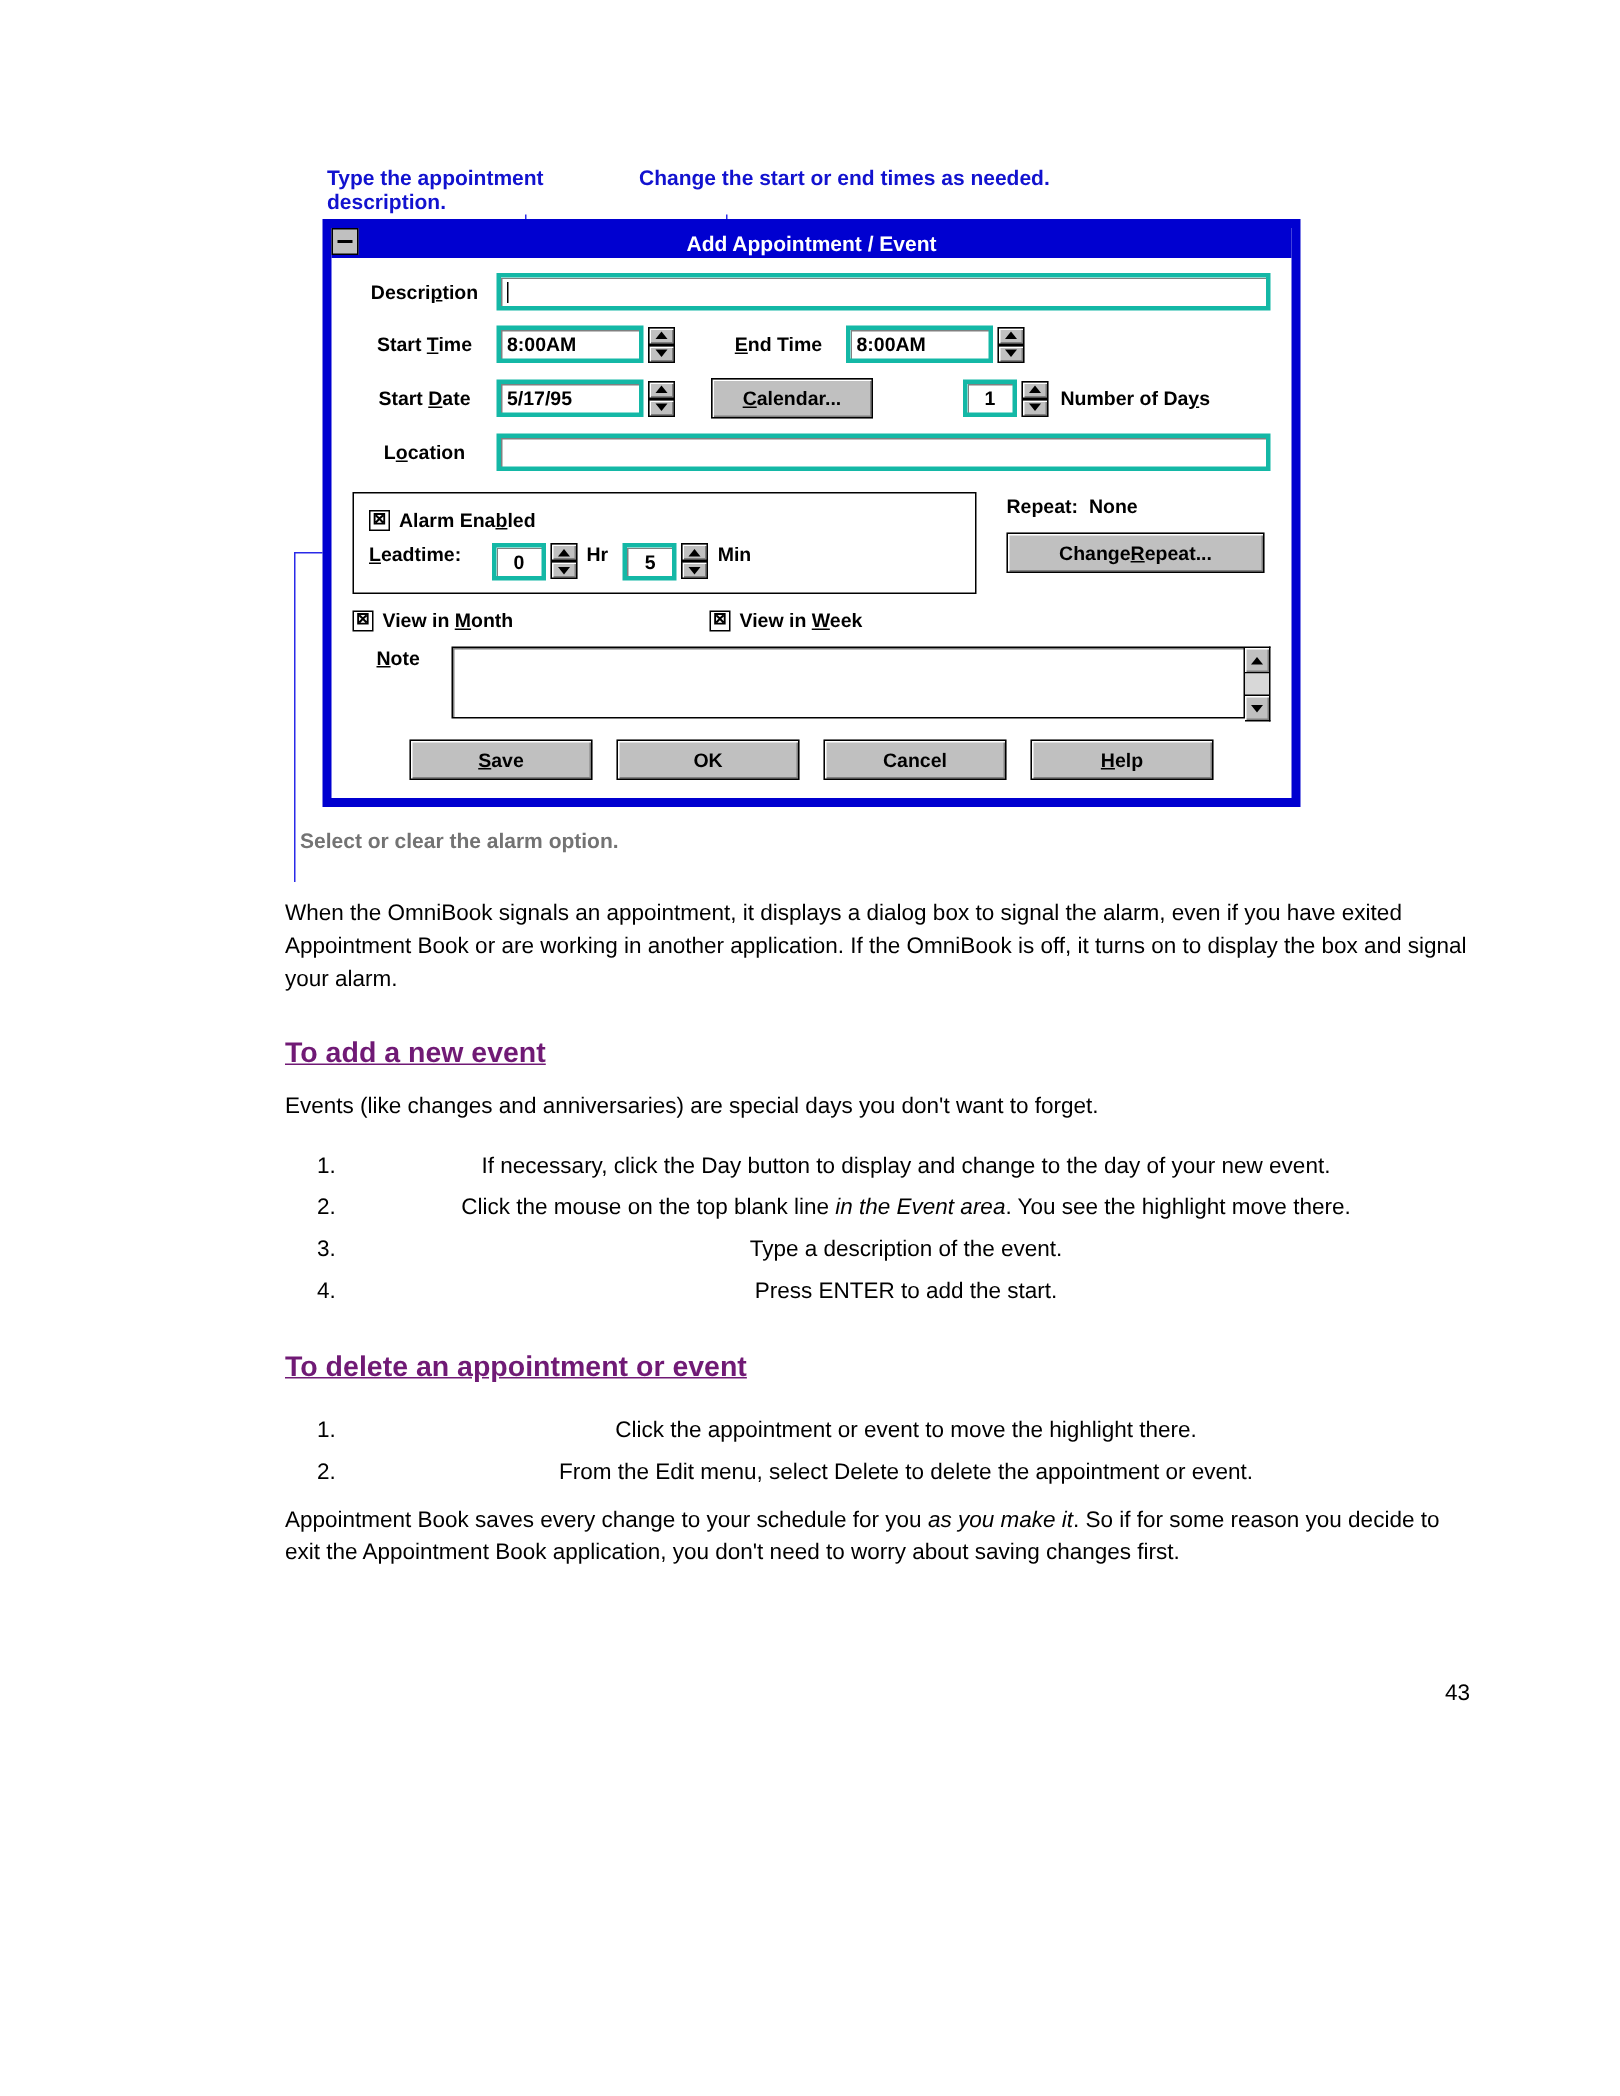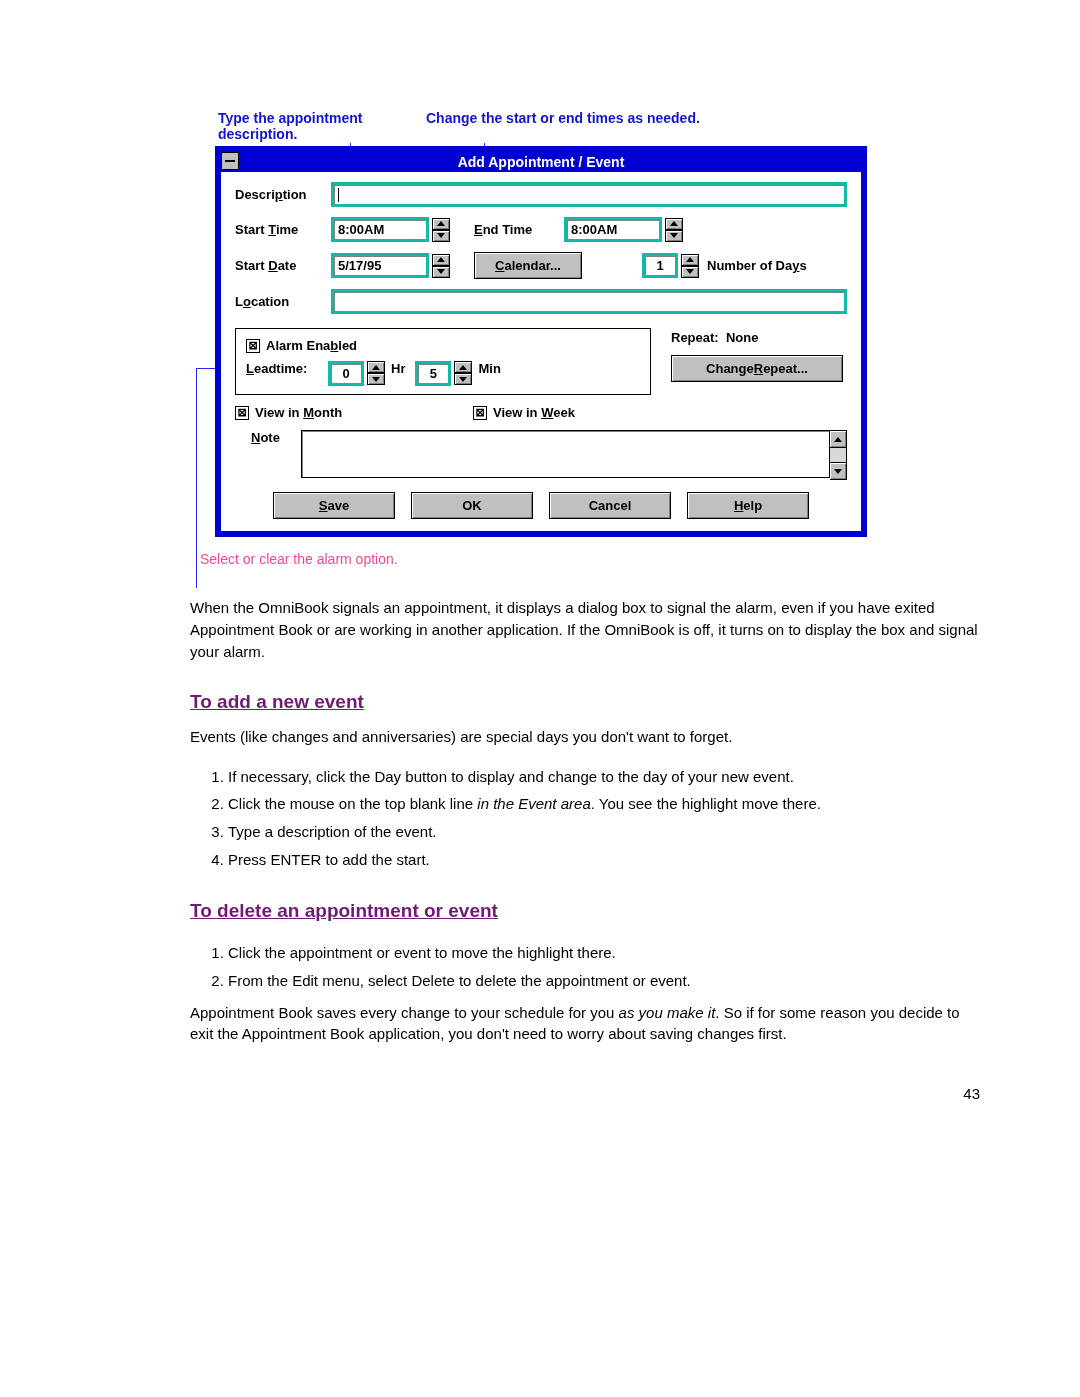--- a/index.html
+++ b/index.html
@@ -69,21 +69,21 @@
   }
   .sysbox .dash { width: 10px; height: 2px; background: #000; }
 
   .dlg-body {
     padding: 10px 14px 12px 14px;
     font-family: Arial, Helvetica, sans-serif;
     font-size: 13px;
     font-weight: bold;
   }
 
-  .row { display: flex; align-items: center; margin-bottom: 10px; }
+  .row { display: flex; align-items: center; margin-bottom: 10px; text-align: center; }
   .row .lbl { width: 96px; flex-shrink: 0; }
   .u { text-decoration: underline; }
 
   .sunken {
     border: 3px solid #14b8a6;
     background: #fff;
     box-shadow: inset 1px 1px 0 #808080, inset -1px -1px 0 #fff;
     height: 19px;
     padding: 0 4px;
     display: inline-flex;
@@ -177,36 +177,36 @@
   .scrollbar .sb:last-child { border-bottom: none; border-top: 1px solid #000; }
 
   .button-row {
     display: flex; justify-content: space-around; margin-top: 12px;
     padding: 0 30px;
   }
   .button-row .btn { width: 100px; justify-content: center; }
 
   
   .callout-bottom {
-    color: #ec4899; font-weight: normal; font-size: 14px;
+    color: #737373; font-weight: bold; font-size: 14px;
     margin: 14px 0 0 10px;
   }
 
   
   .body-text { margin: 30px 0 0 0; line-height: 1.45; }
   .body-text p { margin: 10px 0; }
   h3.section {
     color: #701a75; font-size: 19px; font-weight: bold;
     margin: 26px 0 10px 0;
     text-decoration: underline;
   }
-  ol { margin: 18px 0 6px 20px; padding-left: 18px; }
+  ol { margin: 18px 0 6px 20px; padding-left: 18px; text-align: center; }
   ol li { margin: 6px 0; line-height: 1.45; }
   .italic { font-style: italic; }
-  .pagenum { text-align: right; margin-top: 40px; font-size: 15px; }
+  .pagenum { text-align: right; margin-top: 74px; font-size: 15px; }
 </style>
 </head>
 <body>
 
 <div class="page">
 
   <div class="callouts-top">
     <div class="c1">Type the appointment description.</div>
     <div class="c2">Change the start or end times as needed.</div>
   </div>

